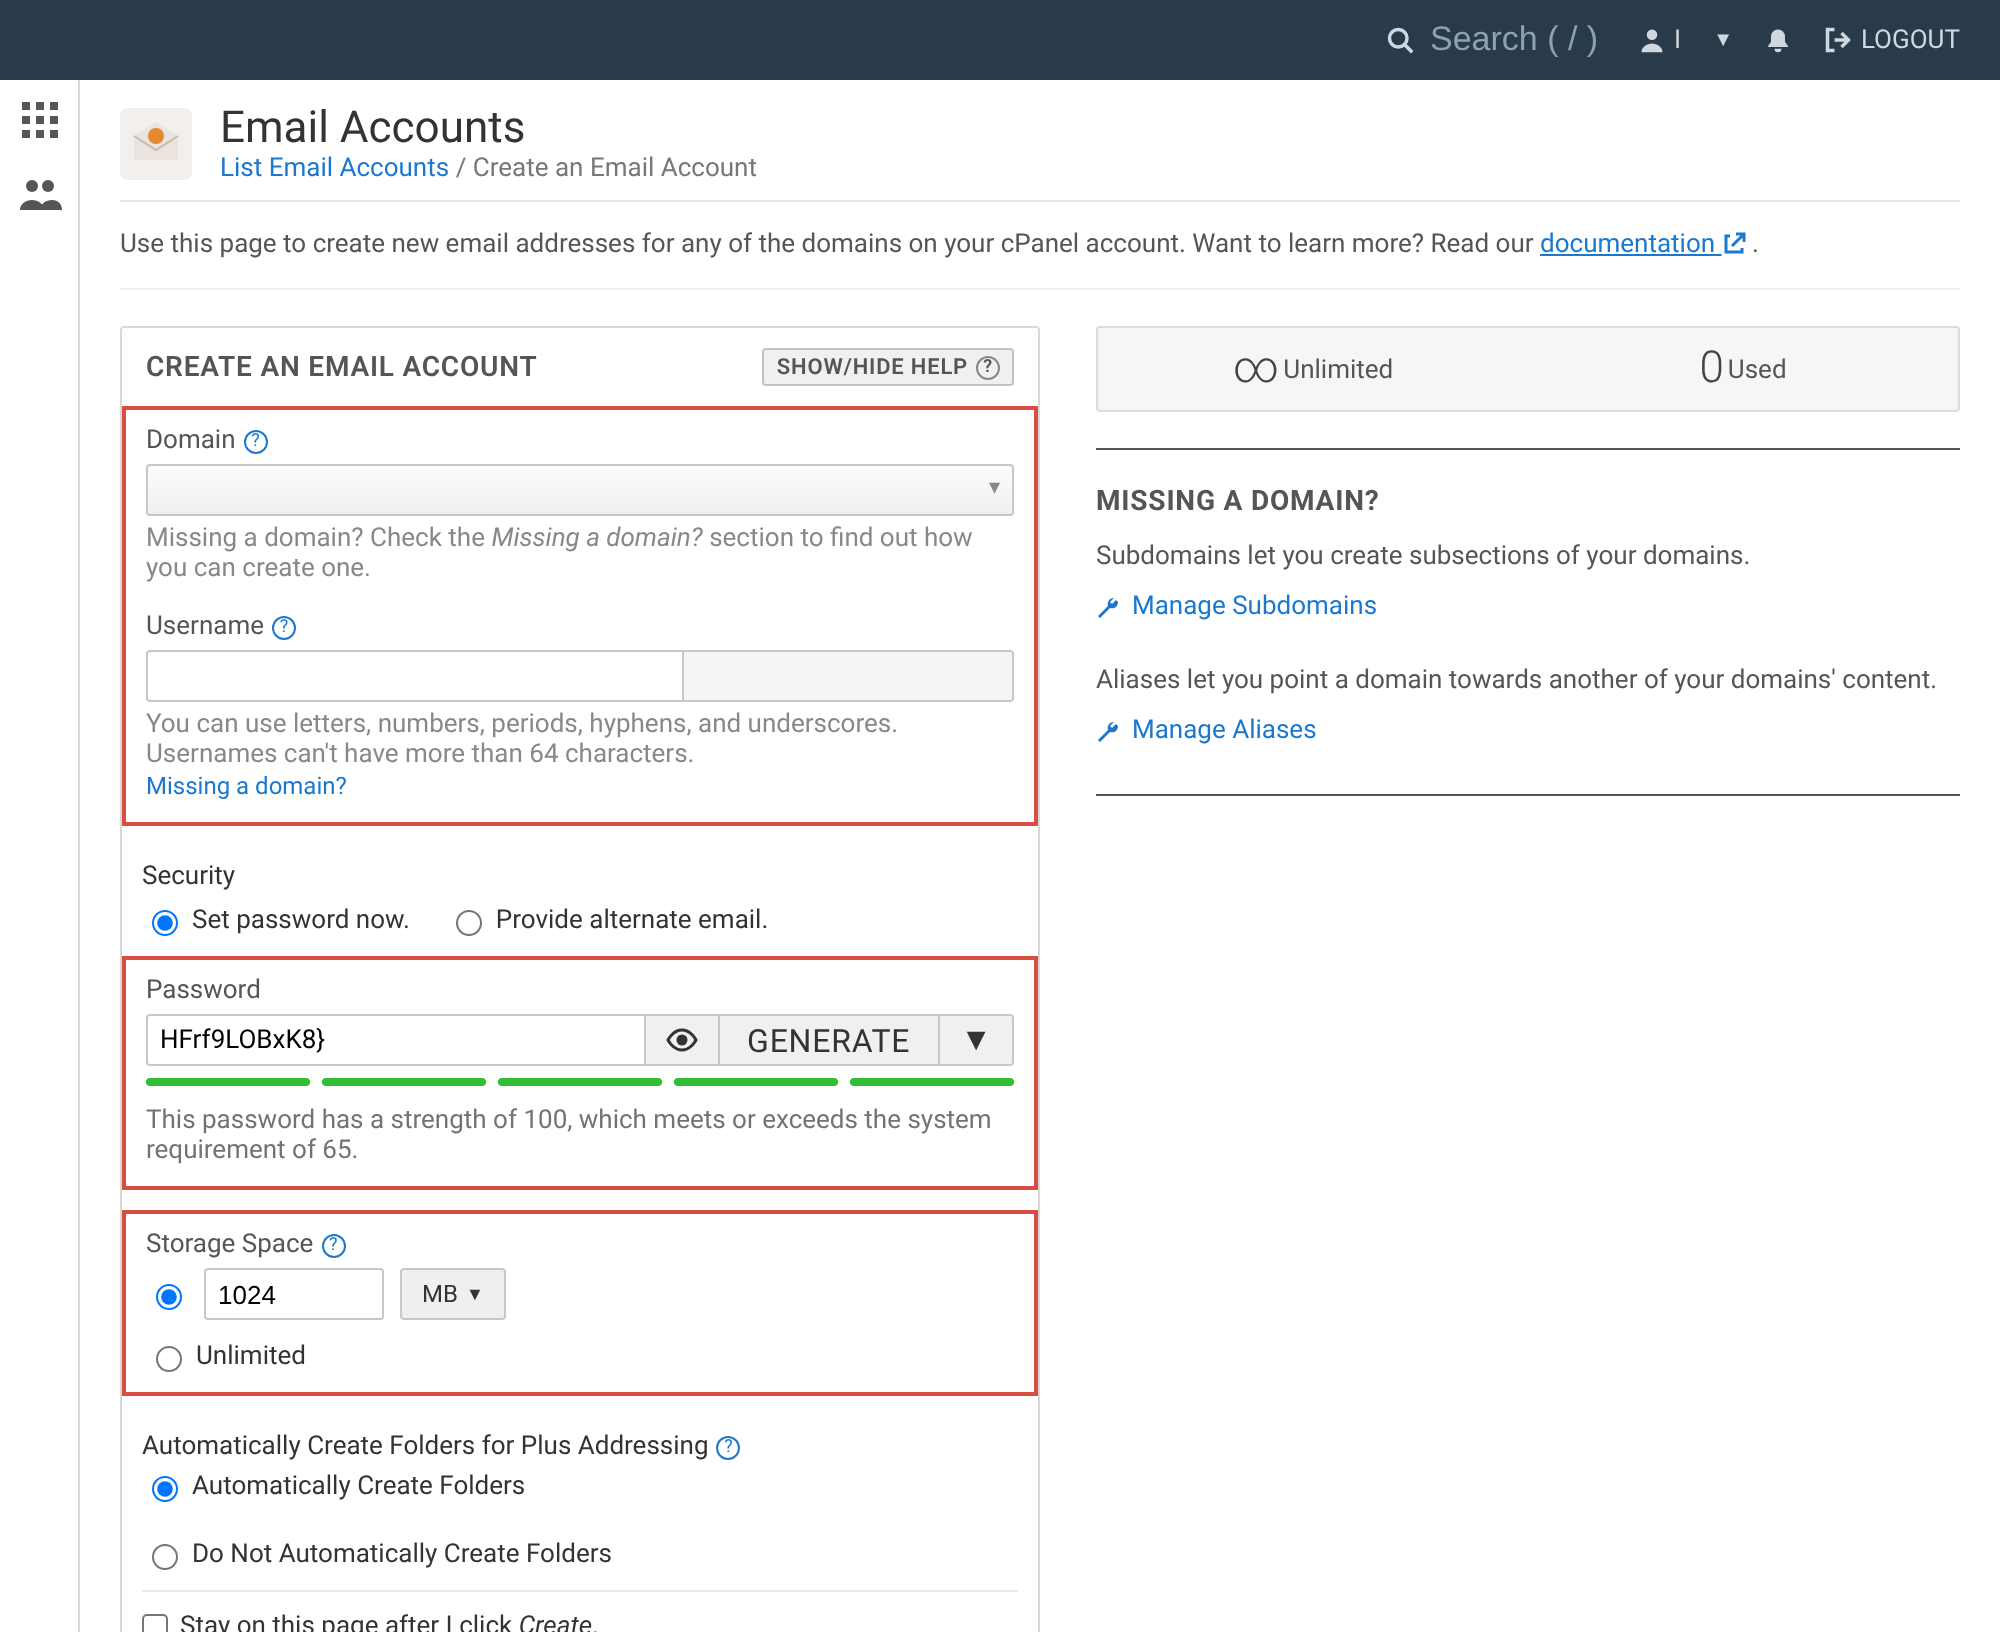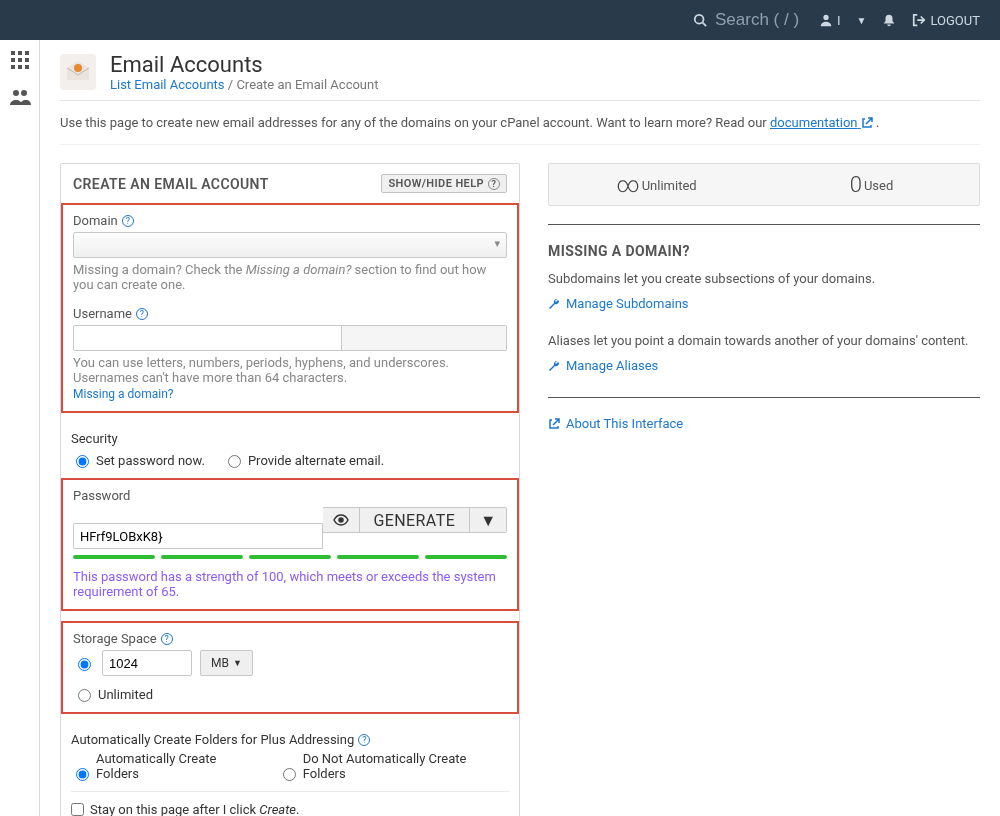--- a/index.html
+++ b/index.html
@@ -103,21 +103,21 @@
   .username-row .field-input { border-top-right-radius:0; border-bottom-right-radius:0; flex:0 0 62%; }
   .username-row .domain-part {
     flex:1; border:1px solid #c8c8c8; border-left:none; height:26px;
     background:#f5f5f5; border-top-right-radius:2px; border-bottom-right-radius:2px;
   }
 
   .radio-row { display:flex; gap:18px; font-size:13px; color:#333; margin-top:6px;}
   .radio-row label { display:flex; align-items:flex-end; gap:4px; }
 
   .pw-row { display:flex; }
-  .pw-row .field-input { flex:1; border-top-right-radius:0; border-bottom-right-radius:0;margin-top:16px; }
+  .pw-row .field-input { flex:1; border-top-right-radius:0; border-bottom-right-radius:0; }
   .pw-eye, .pw-gen, .pw-caret{
     border:1px solid #c8c8c8; background:#f0f0f0; height:26px;
     display:flex; align-items:center; justify-content:center; padding:0 10px; font-size:16px;
   }
   .pw-eye{ border-left:none; }
   .pw-gen{ border-left:none; padding:0 14px; letter-spacing:.4px; }
   .pw-caret{ border-left:none; border-top-right-radius:2px; border-bottom-right-radius:2px; }
   .strength { display:flex; gap:6px; margin-top:6px; }
   .strength span { flex:1; height:4px; background:#2fbd34; border-radius:2px; }
 
@@ -285,21 +285,21 @@
             <div class="pw-gen">GENERATE</div>
             <div class="pw-caret">▼</div>
           </div>
           <div class="strength">
             <span></span>
               <span></span>
               <span></span>
               <span></span>
               <span></span>
           </div>
-          <div class="hint" style="color:#8b5cf6;margin-top:10px;">This password has a strength of 100, which meets or exceeds the system requirement of 65.</div>
+          <div class="hint" style="color:#737373;margin-top:10px;">This password has a strength of 100, which meets or exceeds the system requirement of 65.</div>
         </div>
 
         <div class="red-box">
           <div class="lbl">
               <span>Storage Space</span>
               <span class="help-badge" style="color:#1b78cf;border-color:#1b78cf;">?</span>
             </div>
           <div class="storage-row">
             <label style="display:flex;align-items:center;gap:8px;">
               <input type="radio" name="stor" checked="" style="">
@@ -316,21 +316,21 @@
                 <span>Unlimited</span>
               </label>
           </div>
         </div>
 
         <div class="section">
           <div class="lbl" style="color:#333;">
               <span>Automatically Create Folders for Plus Addressing</span>
               <span class="help-badge" style="color:#1b78cf;border-color:#1b78cf;">?</span>
             </div>
-          <div class="radio-row" style="margin-top:4px;">
+          <div class="radio-row" style="margin-top:4px;flex-direction:column;">
             <label>
                 <input type="radio" name="pa" checked="" style="">
                 <span>Automatically Create Folders</span>
               </label>
             <label>
                 <input type="radio" name="pa" style="">
                 <span>Do Not Automatically Create Folders</span>
               </label>
           </div>
 
@@ -377,22 +377,16 @@
           <svg width="12" height="12" viewBox="0 0 12 12" fill="#1b78cf">
               <path d="M11 3a3 3 0 0 1-4 3L2 11l-1-1 5-5a3 3 0 0 1 3-4l-2 2 1 1 2-2z"></path>
             </svg>
           <span>Manage Aliases</span>
         </a>
       </div>
 
       <div class="hr2"></div>
 
       <div class="aside-block">
-        <a href="#" class="tool">
-          <svg width="12" height="12" viewBox="0 0 12 12" fill="none" stroke="#1b78cf" stroke-width="1.5">
-              <path d="M4 2H2v8h8V8M7 1h4v4M11 1L5 7"></path>
-            </svg>
-          <span>About This Interface</span>
-        </a>
       </div>
     </div>
   </div>
 </div>
 
 </body></html>

